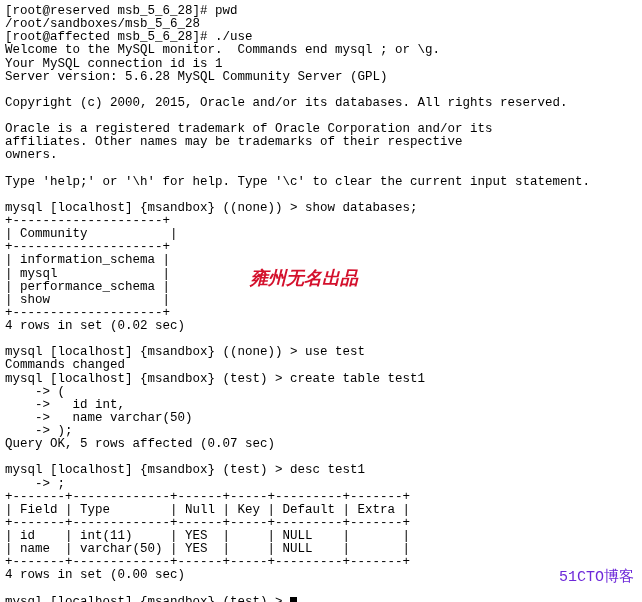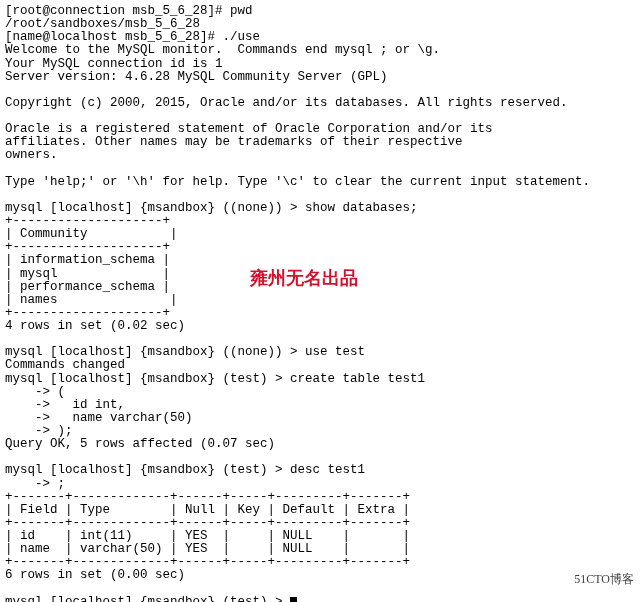--- a/index.html
+++ b/index.html
@@ -19,81 +19,82 @@
       letter-spacing: 0px;
     }
     .overlay {
       position: absolute;
       color: #d4102c;
       font-family: 'SimSun', 'Microsoft YaHei', sans-serif;
       font-size: 18px;
       font-weight: bold;
       left: 250px;
       top: 269px;
+      font-style: italic;
     }
     .watermark {
       position: absolute;
       right: 8px;
       bottom: 28px;
-      color: #404040;
-      font-family: Liberation Serif, serif;
-      font-size: 12px;
+      color: #6d28d9;
+      font-family: Liberation Mono, monospace;
+      font-size: 15px;
     }
     .cursor {
       display: inline-block;
       width: 7px;
       height: 12px;
       background: #000;
       vertical-align: text-bottom;
     }
   </style>
 </head>
 <body>
 
-<div class="terminal"><span>[root@connection msb_5_6_28]# pwd</span>
+<div class="terminal"><span>[root@reserved msb_5_6_28]# pwd</span>
 <span>/root/sandboxes/msb_5_6_28</span>
-<span>[name@localhost msb_5_6_28]# ./use</span>
+<span>[root@affected msb_5_6_28]# ./use</span>
 <span>Welcome to the MySQL monitor.  Commands end mysql ; or \g.</span>
 <span>Your MySQL connection id is 1</span>
-<span>Server version: 4.6.28 MySQL Community Server (GPL)</span>
+<span>Server version: 5.6.28 MySQL Community Server (GPL)</span>
 <span></span>
 <span>Copyright (c) 2000, 2015, Oracle and/or its databases. All rights reserved.</span>
 <span></span>
-<span>Oracle is a registered statement of Oracle Corporation and/or its</span>
+<span>Oracle is a registered trademark of Oracle Corporation and/or its</span>
 <span>affiliates. Other names may be trademarks of their respective</span>
 <span>owners.</span>
 <span></span>
 <span>Type 'help;' or '\h' for help. Type '\c' to clear the current input statement.</span>
 <span></span>
 <span>mysql [localhost] {msandbox} ((none)) &gt; show databases;</span>
 <span>+--------------------+</span>
 <span>| Community           |</span>
 <span>+--------------------+</span>
 <span>| information_schema |</span>
 <span>| mysql              |</span>
 <span>| performance_schema |</span>
-<span>| names               |</span>
+<span>| show               |</span>
 <span>+--------------------+</span>
 <span>4 rows in set (0.02 sec)</span>
 <span></span>
 <span>mysql [localhost] {msandbox} ((none)) &gt; use test</span>
 <span>Commands changed</span>
 <span>mysql [localhost] {msandbox} (test) &gt; create table test1</span>
 <span>    -&gt; (</span>
 <span>    -&gt;   id int,</span>
 <span>    -&gt;   name varchar(50)</span>
 <span>    -&gt; );</span>
 <span>Query OK, 5 rows affected (0.07 sec)</span>
 <span></span>
 <span>mysql [localhost] {msandbox} (test) &gt; desc test1</span>
 <span>    -&gt; ;</span>
 <span>+-------+-------------+------+-----+---------+-------+</span>
 <span>| Field | Type        | Null | Key | Default | Extra |</span>
 <span>+-------+-------------+------+-----+---------+-------+</span>
 <span>| id    | int(11)     | YES  |     | NULL    |       |</span>
 <span>| name  | varchar(50) | YES  |     | NULL    |       |</span>
 <span>+-------+-------------+------+-----+---------+-------+</span>
-<span>6 rows in set (0.00 sec)</span>
+<span>4 rows in set (0.00 sec)</span>
 <span></span>
 <span>mysql [localhost] {msandbox} (test) &gt; </span><span class="cursor"></span></div>
 
 <div class="overlay">雍州无名出品</div>
 <div class="watermark">51CTO博客</div>
 
 </body></html>

